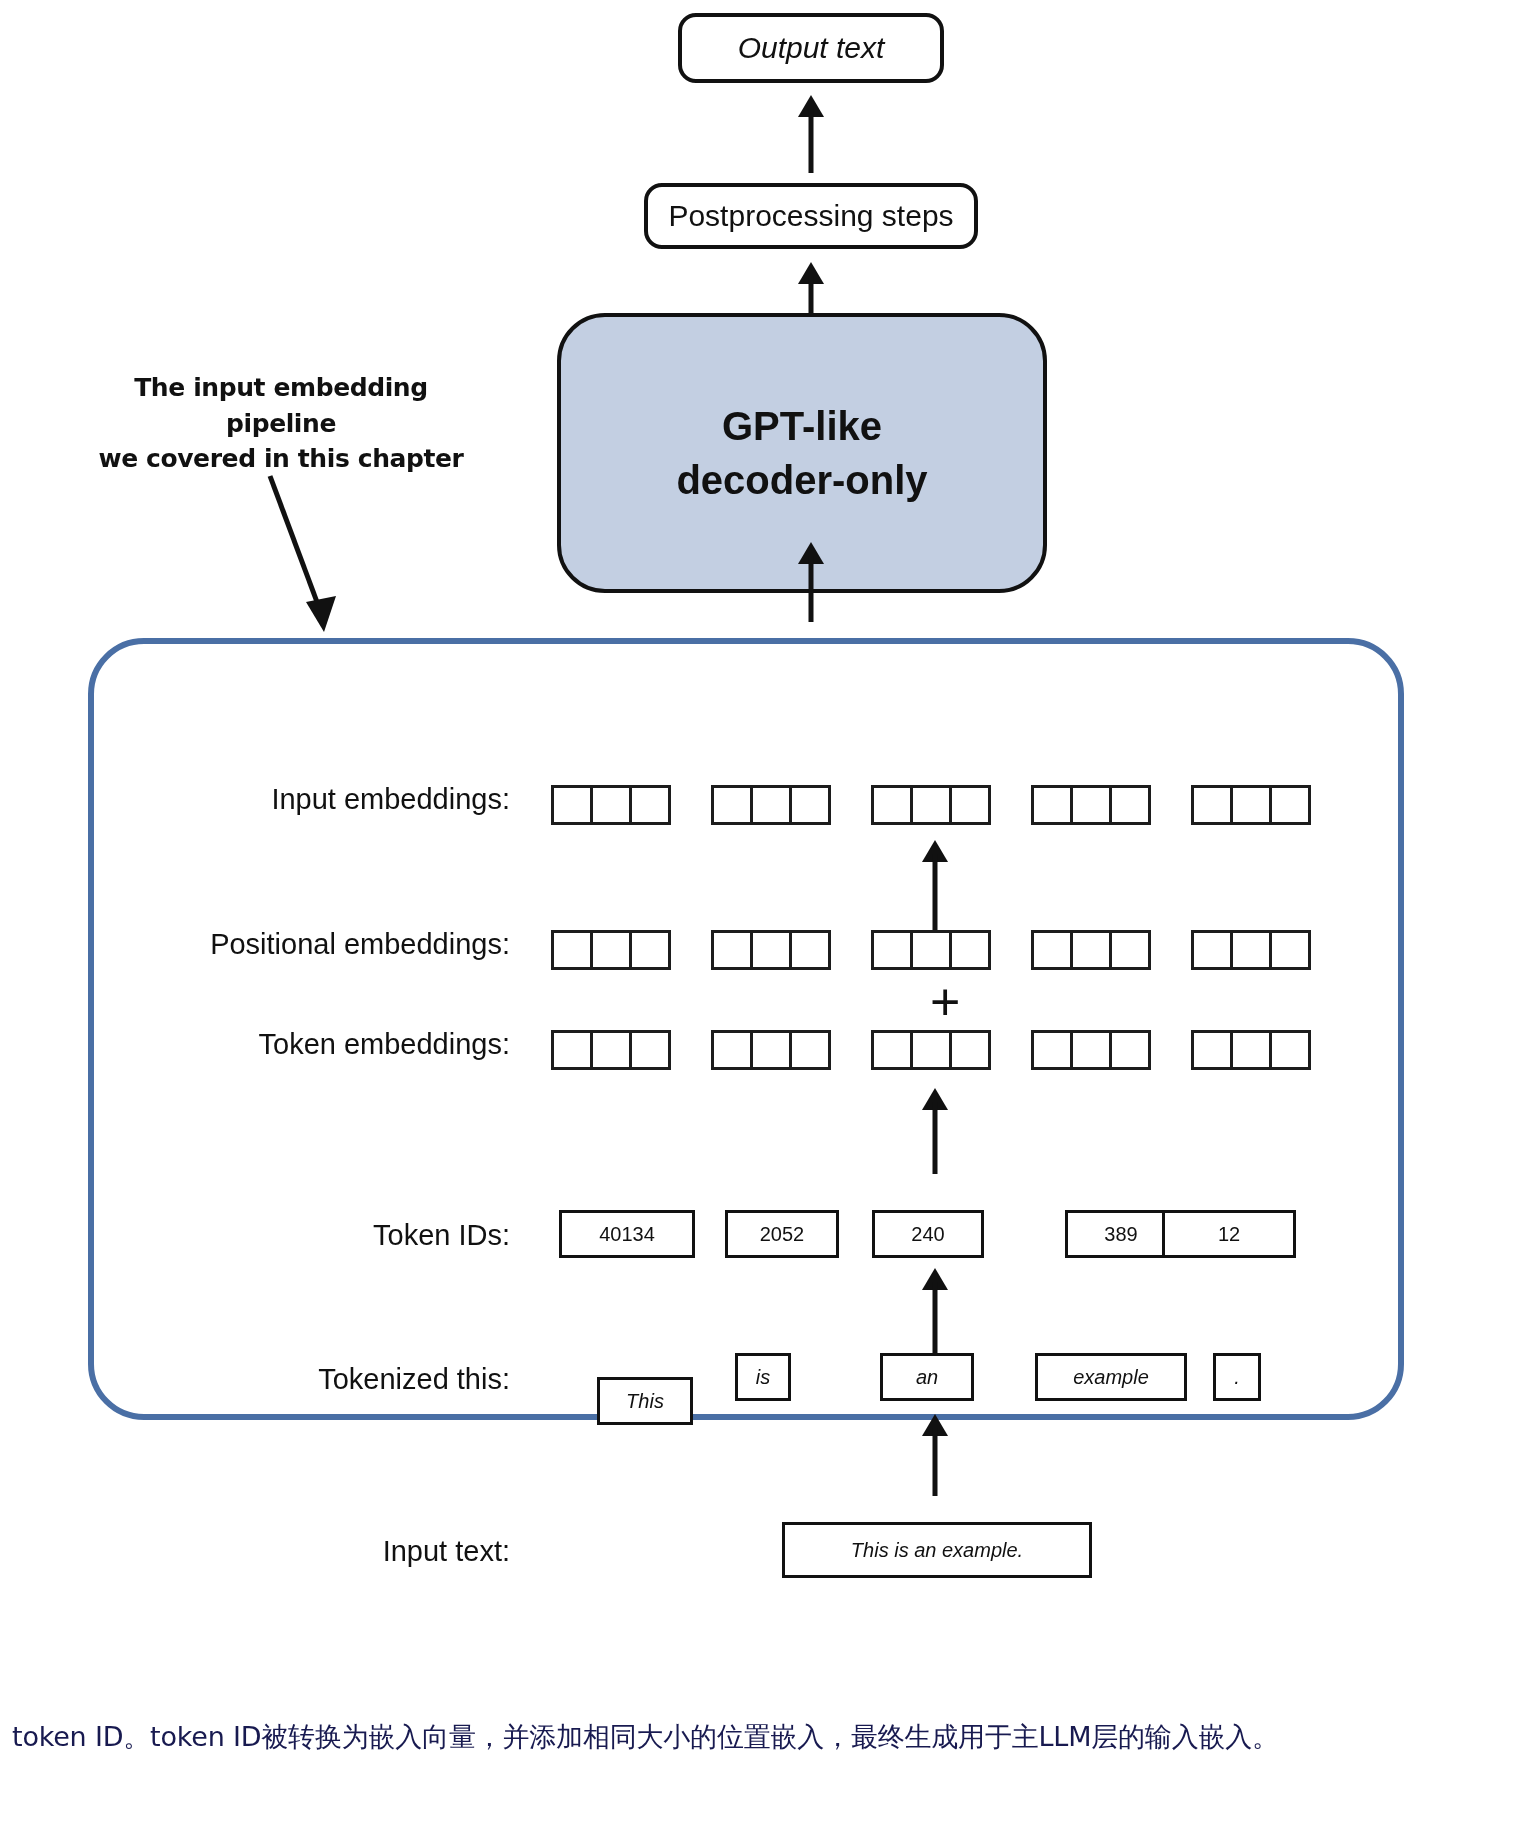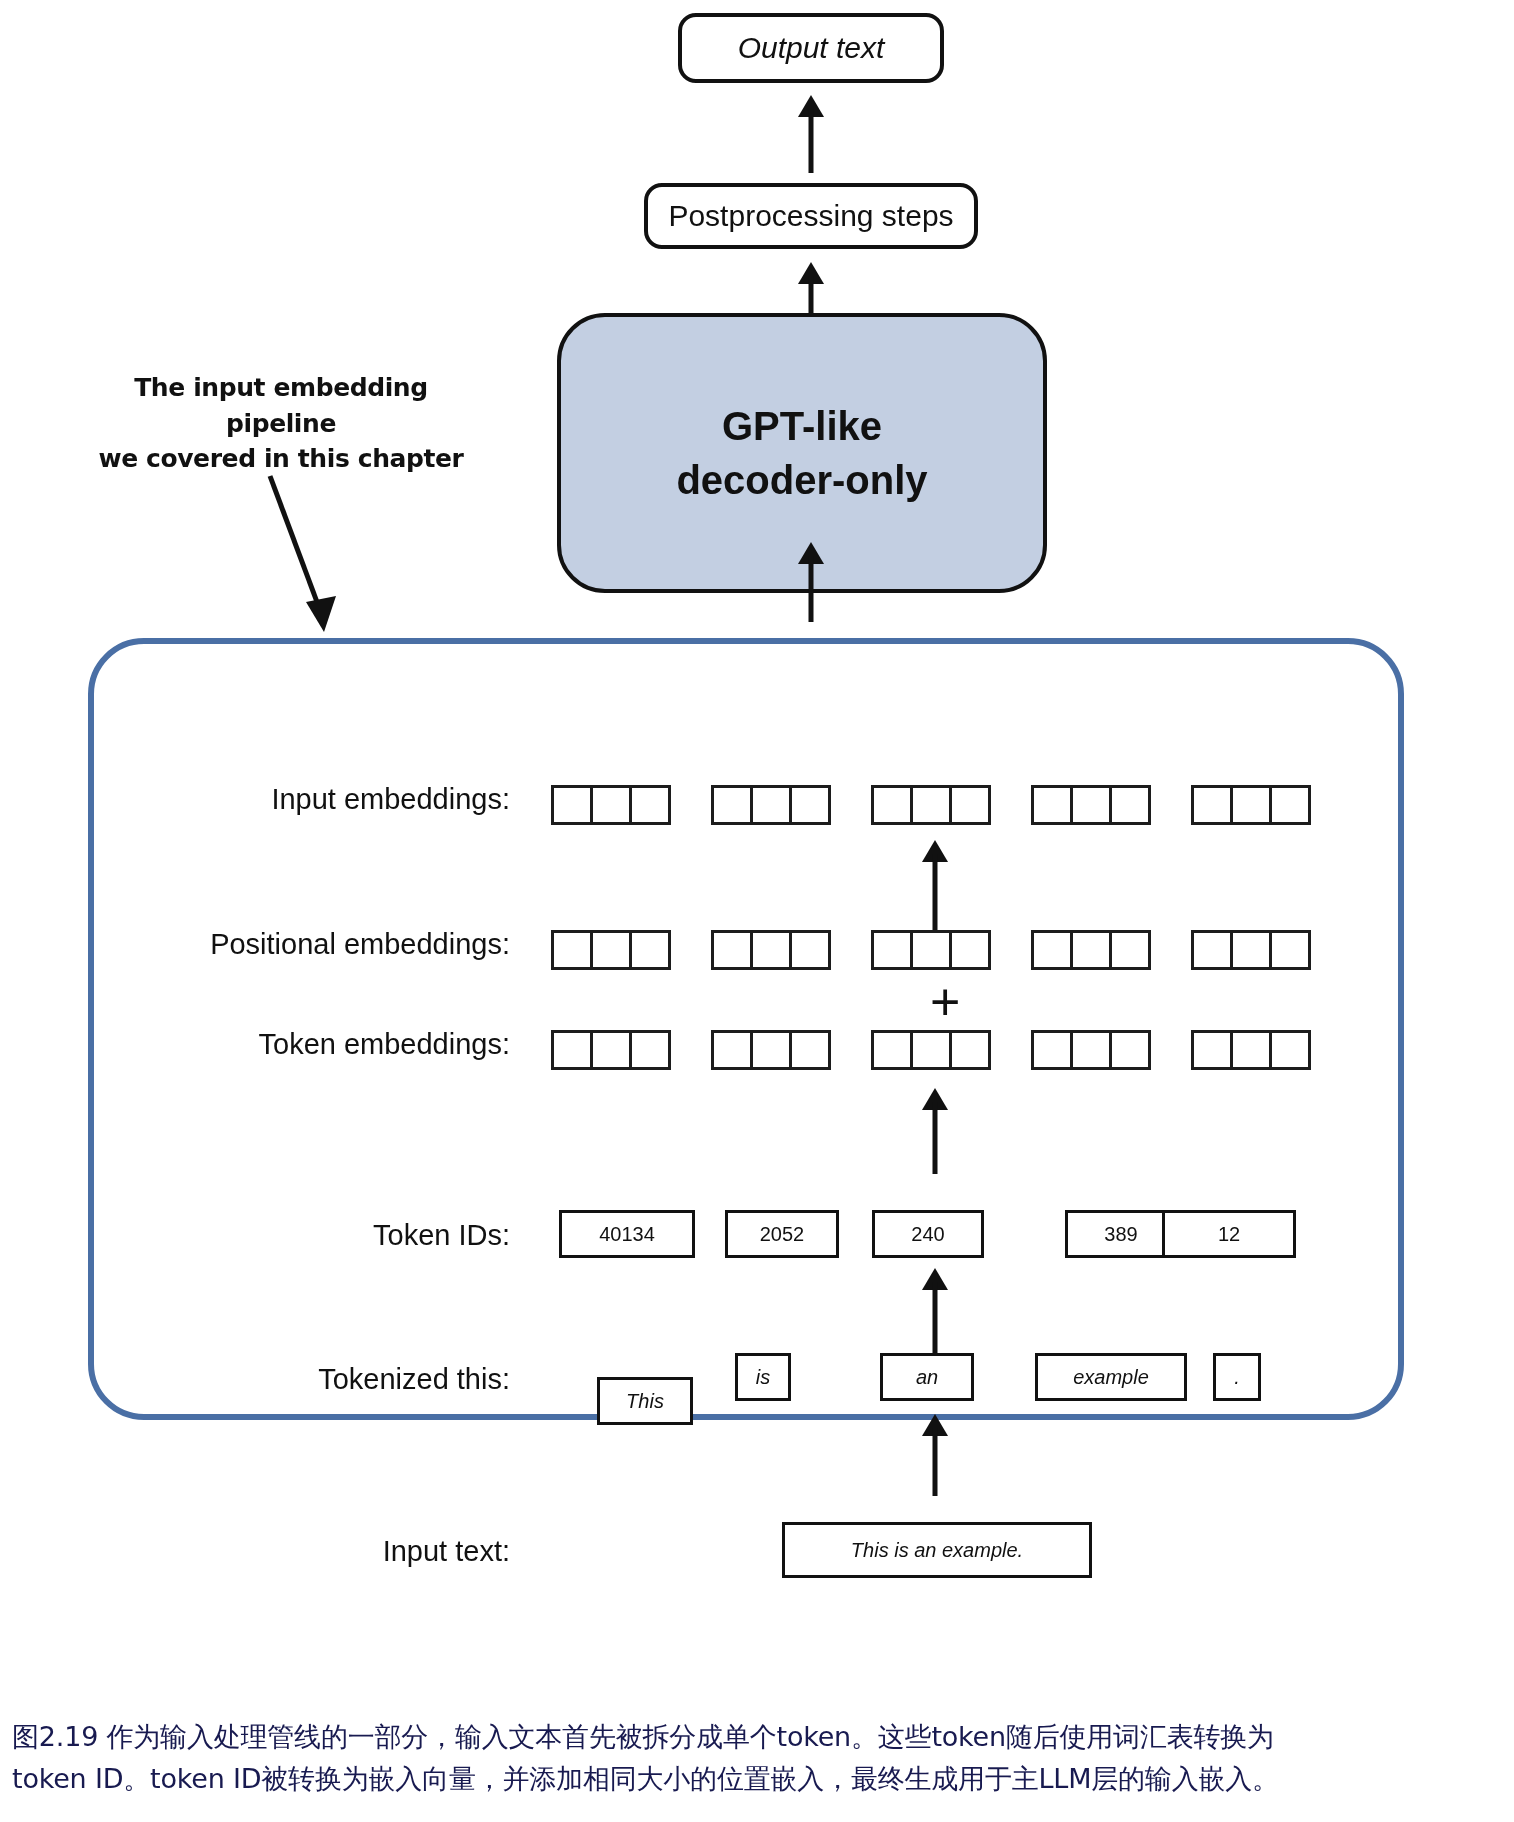--- a/index.html
+++ b/index.html
@@ -350,15 +350,14 @@
   <div class="shaft"></div>
 </div>
 
 <div class="row-label" style="left:180px; top:1535px; width:330px;">Input text:</div>
 
 <div class="val-box italic" style="left:782px; top:1522px; width:310px; height:56px;">
   <span>This is an example.</span>
 </div>
 
 <div id="caption">
-  <div>图2.19 作为输入处理管线的一部分，输入文本首先被拆分成单个token。这些token随后使用词汇表转换为</div>
   <div>token ID。token ID被转换为嵌入向量，并添加相同大小的位置嵌入，最终生成用于主LLM层的输入嵌入。</div>
 </div>
 
 </body></html>

